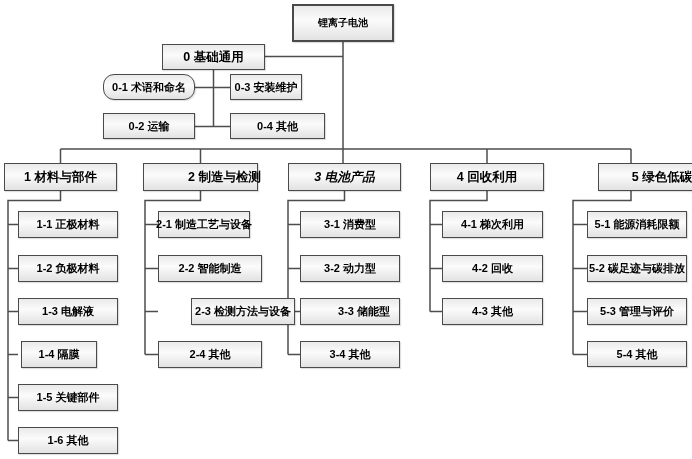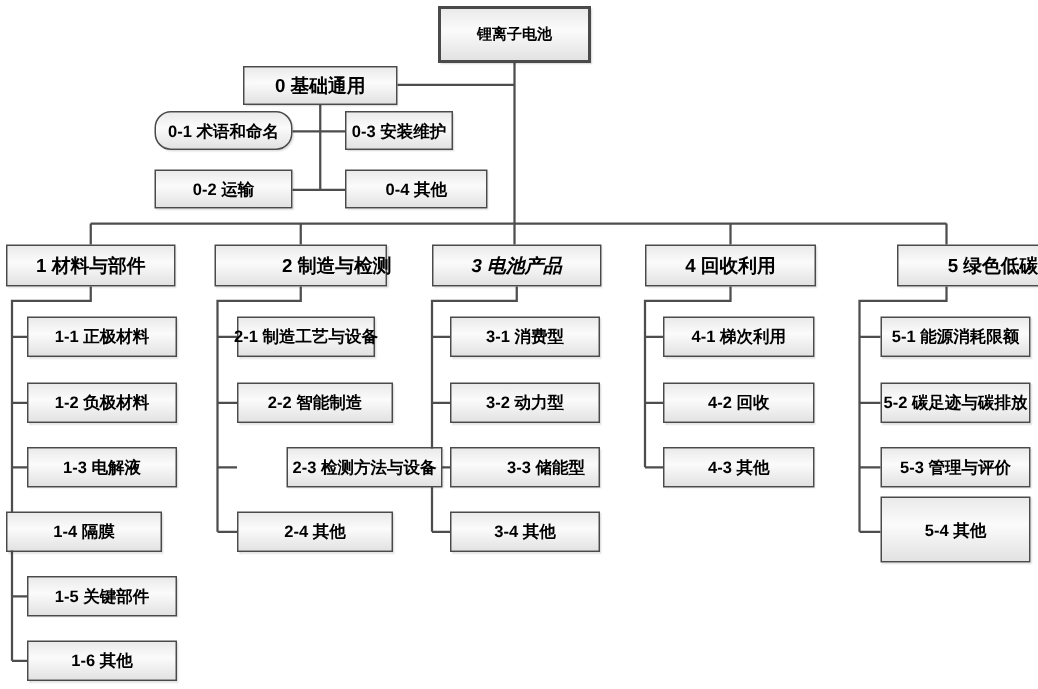--- a/index.html
+++ b/index.html
@@ -61,36 +61,36 @@
 
   <div class="node lv1" style="left:4px;top:163px;width:113px;height:28px;">1 材料与部件</div>
   <div class="node lv1" style="left:143px;top:163px;width:115px;height:28px;padding-left:48px;">2 制造与检测</div>
   <div class="node lv1" style="left:288px;top:163px;width:113px;height:28px;font-style:italic;">3 电池产品</div>
   <div class="node lv1" style="left:430px;top:163px;width:114px;height:28px;">4 回收利用</div>
   <div class="node lv1" style="left:598px;top:163px;width:128px;height:28px;">5 绿色低碳</div>
 
   <div class="node lv2" style="left:18px;top:211px;width:100px;height:27px;">1-1 正极材料</div>
   <div class="node lv2" style="left:18px;top:255px;width:100px;height:27px;">1-2 负极材料</div>
   <div class="node lv2" style="left:18px;top:298px;width:100px;height:27px;">1-3 电解液</div>
-  <div class="node lv2" style="left:4px;top:341px;width:104px;height:27px;">1-4 隔膜</div>
+  <div class="node lv2" style="left:21px;top:341px;width:76px;height:27px;">1-4 隔膜</div>
   <div class="node lv2" style="left:18px;top:384px;width:100px;height:27px;">1-5 关键部件</div>
   <div class="node lv2" style="left:18px;top:427px;width:100px;height:27px;">1-6 其他</div>
 
   <div class="node lv2" style="left:158px;top:211px;width:92px;height:27px;">2-1 制造工艺与设备</div>
   <div class="node lv2" style="left:158px;top:255px;width:104px;height:27px;">2-2 智能制造</div>
   <div class="node lv2" style="left:158px;top:298px;width:104px;height:27px;margin-left:33px;">2-3 检测方法与设备</div>
   <div class="node lv2" style="left:158px;top:341px;width:104px;height:27px;">2-4 其他</div>
 
   <div class="node lv2" style="left:300px;top:211px;width:100px;height:27px;">3-1 消费型</div>
   <div class="node lv2" style="left:300px;top:255px;width:100px;height:27px;">3-2 动力型</div>
   <div class="node lv2" style="left:300px;top:298px;width:100px;height:27px;padding-left:28px;">3-3 储能型</div>
   <div class="node lv2" style="left:300px;top:341px;width:100px;height:27px;">3-4 其他</div>
 
   <div class="node lv2" style="left:442px;top:211px;width:101px;height:27px;">4-1 梯次利用</div>
   <div class="node lv2" style="left:442px;top:255px;width:101px;height:27px;">4-2 回收</div>
   <div class="node lv2" style="left:442px;top:298px;width:101px;height:27px;">4-3 其他</div>
 
   <div class="node lv2" style="left:587px;top:211px;width:100px;height:27px;">5-1 能源消耗限额</div>
   <div class="node lv2" style="left:587px;top:255px;width:100px;height:27px;">5-2 碳足迹与碳排放</div>
   <div class="node lv2" style="left:587px;top:298px;width:100px;height:27px;">5-3 管理与评价</div>
-  <div class="node lv2" style="left:587px;top:331px;width:100px;height:44px;">5-4 其他</div>
+  <div class="node lv2" style="left:587px;top:341px;width:100px;height:26px;">5-4 其他</div>
 
 </div>
 
 </body></html>

